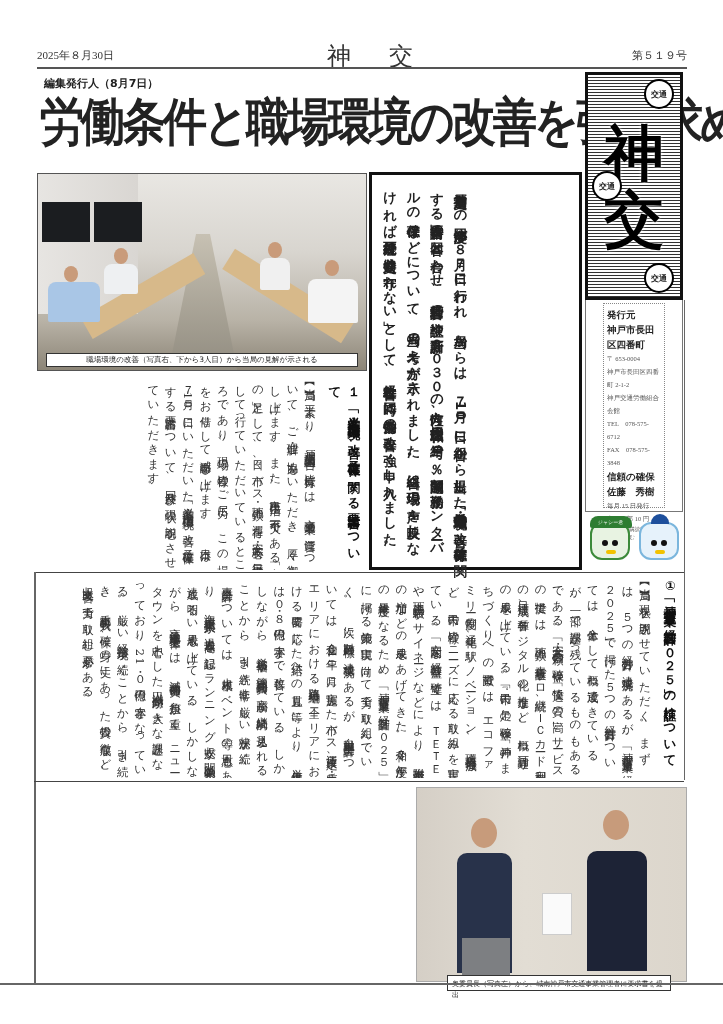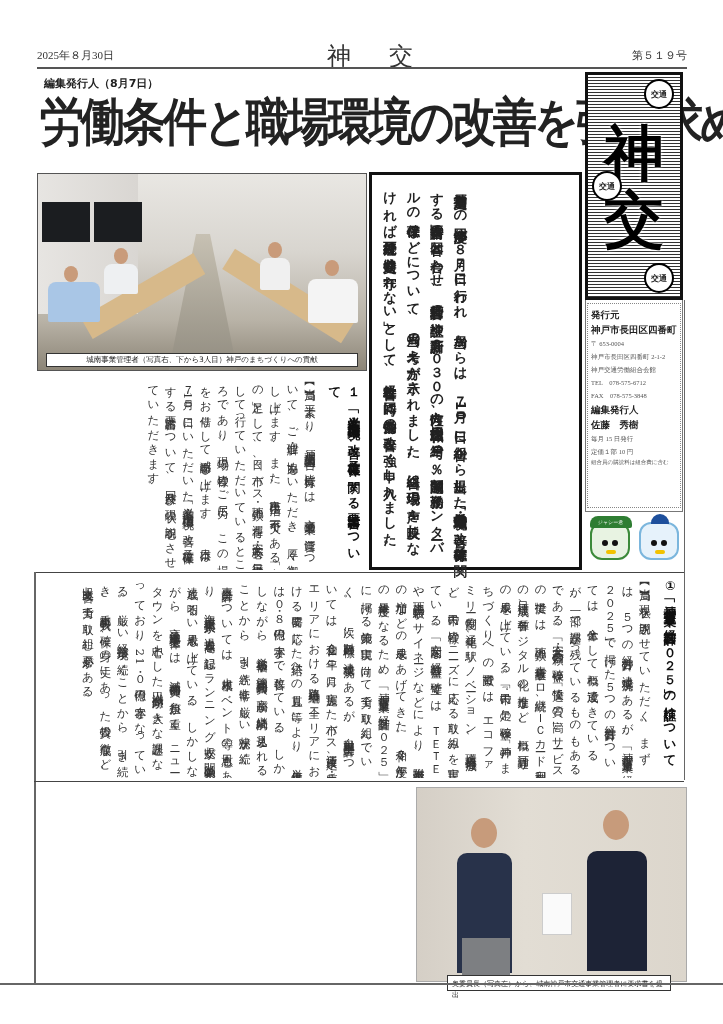--- a/index.html
+++ b/index.html
@@ -15,21 +15,21 @@
   .kicker { position: absolute; left: 44px; top: 76px; font-size: 11px; font-weight: bold; font-family: "DejaVu Sans", sans-serif; }
   .headline { position: absolute; left: 40px; top: 96px; width: 540px; height: 72px; font-size: 44px; font-weight: bold; font-family: "DejaVu Serif", serif; letter-spacing: -3px; transform: scaleY(1.15); transform-origin: top left; white-space: nowrap; line-height: 1; }
 
   .masthead { position: absolute; left: 585px; top: 72px; width: 98px; height: 228px; border: 3px solid #111; background: repeating-linear-gradient(180deg, #fff 0 2px, #333 2px 3px); display: flex; flex-direction: column; align-items: center; justify-content: center; }
   .masthead .char { font-size: 60px; font-weight: bold; color: #000; background: rgba(255,255,255,0.0); line-height: 1.1; font-family: "DejaVu Sans", sans-serif; text-shadow: 0 0 3px #fff; }
   .masthead .emblem { position: absolute; width: 30px; height: 30px; border: 2px solid #000; border-radius: 50%; background: #fff; font-size: 8px; display: flex; align-items: center; justify-content: center; font-weight: bold; }
   .masthead .e1 { right: 6px; top: 4px; }
   .masthead .e2 { left: 4px; top: 96px; }
   .masthead .e3 { right: 6px; bottom: 4px; }
 
-  .publisher { position: absolute; left: 585px; top: 300px; width: 98px; height: 212px; border: 1px solid #777; border-top: none; padding: 3px 1px; font-family: "DejaVu Sans", sans-serif; }
+  .publisher { position: absolute; left: 585px; top: 300px; width: 98px; height: 212px; border: 1px solid #777; border-top: none; padding: 3px 17px; font-family: "DejaVu Sans", sans-serif; }
   .publisher .box { border: 1px dotted #888; height: 100%; padding: 3px 3px; }
   .publisher .bold { font-weight: bold; font-size: 9.5px; line-height: 15px; }
   .publisher .small { font-size: 6.5px; line-height: 13px; color: #555; font-family: "Liberation Serif", serif; }
   .publisher .tiny { font-size: 5.5px; line-height: 8px; color: #555; }
 
   .mascots { position: absolute; left: 585px; top: 512px; width: 98px; height: 58px; display: flex; align-items: center; justify-content: space-around; }
   .mascot { width: 40px; height: 38px; border-radius: 12px; position: relative; }
   .mascot.m1 { background: #e8f3e2; border: 2px solid #3c8a3a; }
   .mascot.m1 .cap { position: absolute; left: -2px; top: -8px; width: 42px; height: 12px; background: #2e7d32; border-radius: 8px 8px 2px 2px; color: #fff; font-size: 5px; text-align: center; line-height: 12px; }
   .mascot.m2 { background: #e6f2fb; border: 2px solid #7bb6dd; }
@@ -94,21 +94,21 @@
 
 <div class="publisher">
   <div class="box">
     <div class="bold">発行元</div>
     <div class="bold">神戸市長田区四番町</div>
     <div class="small">〒 653-0004</div>
     <div class="small">神戸市長田区四番町 2-1-2</div>
     <div class="small">神戸交通労働組合会館</div>
     <div class="small">TEL　078-575-6712</div>
     <div class="small">FAX　078-575-3848</div>
-    <div class="bold">編集発行人</div>
+    <div class="bold">信頼の確保</div>
     <div class="bold">佐藤　秀樹</div>
     <div class="small">毎月 15 日発行</div>
     <div class="small">定価１部 10 円</div>
     <div class="tiny">組合員の購読料は組合費に含む</div>
   </div>
 </div>
 
 <div class="mascots">
   <div class="mascot m1">
     <div class="cap">ジャシー君</div>
@@ -133,21 +133,21 @@
   <div class="table" style="left:180px; top:110px; width:140px; transform:rotate(32deg);"></div>
   <div class="person" style="left:10px; top:108px; width:52px; height:40px; background:#a9c6e6;"></div>
   <div class="head" style="left:26px; top:92px;"></div>
   <div class="person" style="left:66px; top:90px; width:34px; height:30px; background:#eef0f2;"></div>
   <div class="head" style="left:76px; top:74px;"></div>
   <div class="person" style="left:270px; top:105px; width:50px; height:44px; background:#f4f4f4;"></div>
   <div class="head" style="left:287px; top:86px;"></div>
   <div class="person" style="left:222px; top:84px; width:30px; height:32px; background:#f0f0f0;"></div>
   <div class="head" style="left:230px; top:68px;"></div>
 </div>
-<div class="caption1">城南事業管理者（写真右、下から3人目）神戸のまちづくりへの貢献</div>
+<div class="caption1">職場環境の改善（写真右、下から3人目）から当局の見解が示される</div>
 
 <div class="lead-box">
   <div class="vt">神戸市交通局との団体交渉が８月７日に行われ、当局からは、７月10日に組合から提出した「労働条件・職場環境の改善、予算確保に関する要請書」の回答と合わせ、経営計画の検証や新計画２０３０の方向性、採用職員の給与10％削減問題、勤務インターバルの確保などについて、当局の考え方が示されました。組合は「現場の声を反映しなければ持続可能な公共交通は守れない」として、経営改善と同時に労働条件の改善を強く申し入れました。</div>
 </div>
 
 <div class="col-section vt sec1" style="overflow:hidden; padding:0 2px;">
   <span class="col-head" style="display:block; margin-left:8px;">１．「労働条件・職場環境の改善、予算確保に関する要請書」について</span>
   <span>【当局】　平素より、神戸交通労働組合の皆様方には、交通事業の運営について、ご理解・ご協力をいただき、厚く御礼申し上げます。また、市民生活に不可欠である「市民の足」として、日々、市バス・地下鉄の運行を安全・安心に毎日継続して行っていただいているところであり、現場の皆様のご尽力に、この場をお借りして感謝申し上げます。　本日は、７月10日にいただいた「労働条件・職場環境の改善、予算確保に関する要請書」について、回答及び現状の説明をさせていただきます。</span>
 </div>
 

